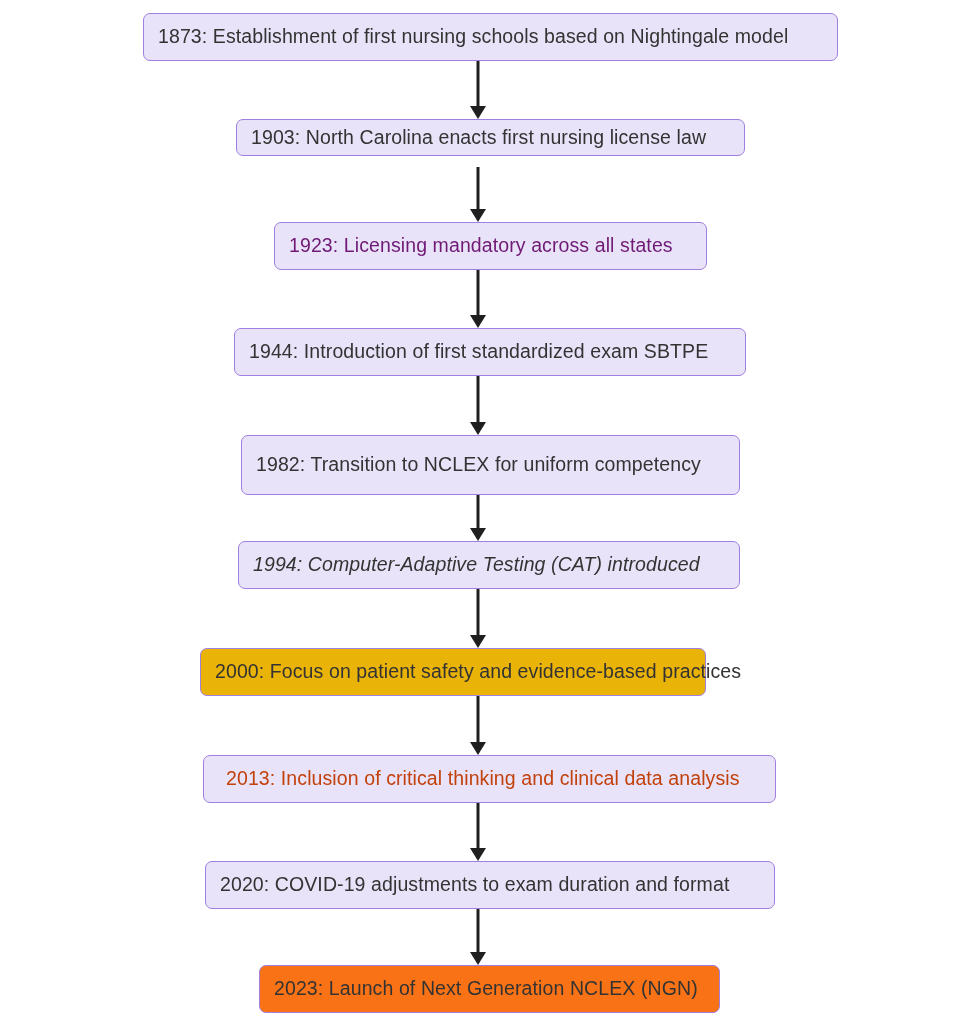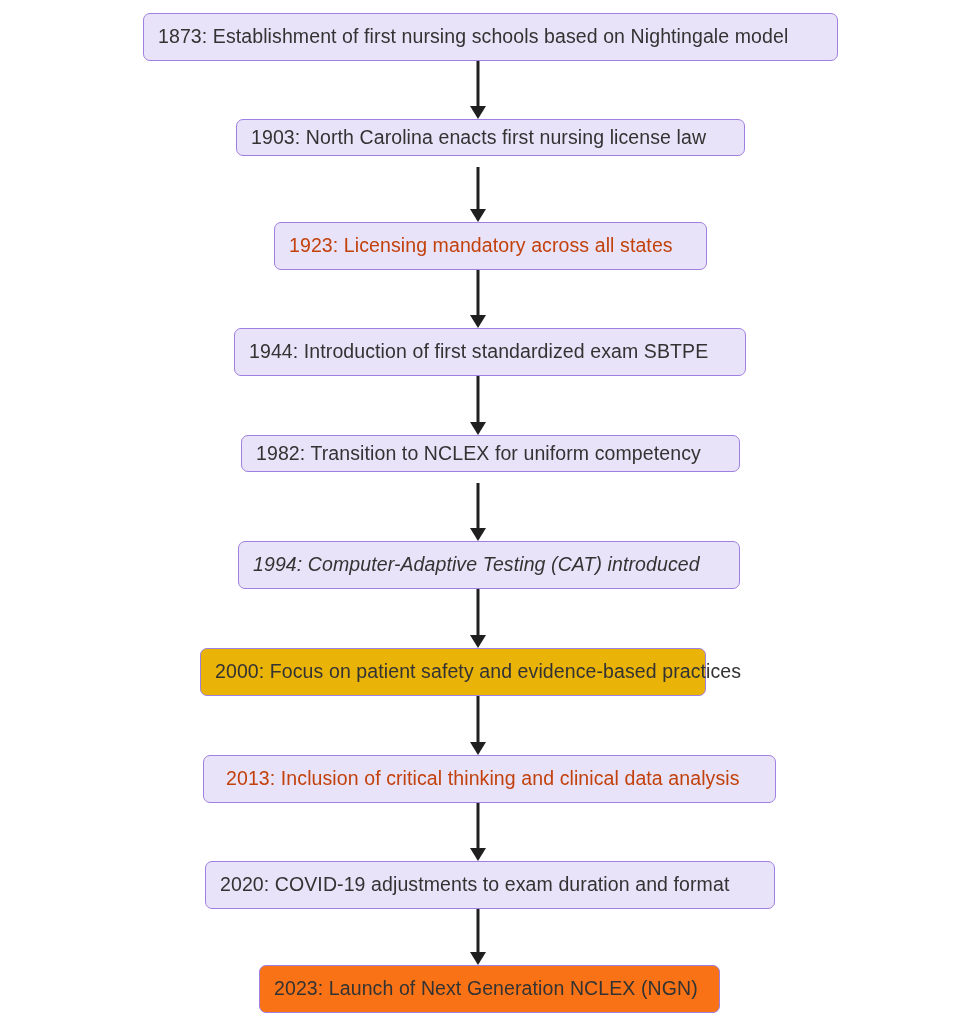--- a/index.html
+++ b/index.html
@@ -107,26 +107,26 @@
         <polygon points="4,43 20,43 12,56" fill="#1f1f1f"></polygon>
       </svg>
     </div>
     <div class="node" style="left: 143px; top: 13px; width: 695px; height: 48px; background: rgb(232, 227, 248); border-color: rgb(159, 127, 224);">
       <span class="node-label" style="color: rgb(51, 51, 51);">1873: Establishment of first nursing schools based on Nightingale model</span>
     </div>
     <div class="node" style="left: 236px; top: 119px; width: 509px; height: 37px; background: rgb(232, 227, 248); border-color: rgb(159, 127, 224);">
       <span class="node-label" style="color: rgb(51, 51, 51);">1903: North Carolina enacts first nursing license law</span>
     </div>
     <div class="node" style="left: 274px; top: 222px; width: 433px; height: 48px; background: rgb(232, 227, 248); border-color: rgb(159, 127, 224);">
-      <span class="node-label" style="color: #c2410c;">1923: Licensing mandatory across all states</span>
+      <span class="node-label" style="color: #701a75;">1923: Licensing mandatory across all states</span>
     </div>
     <div class="node" style="left: 234px; top: 328px; width: 512px; height: 48px; background: rgb(232, 227, 248); border-color: rgb(159, 127, 224);">
       <span class="node-label" style="color: rgb(51, 51, 51);">1944: Introduction of first standardized exam SBTPE</span>
     </div>
-    <div class="node" style="left: 241px; top: 435px; width: 499px; height: 37px; background: rgb(232, 227, 248); border-color: rgb(159, 127, 224);">
+    <div class="node" style="left: 241px; top: 435px; width: 499px; height: 60px; background: rgb(232, 227, 248); border-color: rgb(159, 127, 224);">
       <span class="node-label" style="color: rgb(51, 51, 51);">1982: Transition to NCLEX for uniform competency</span>
     </div>
     <div class="node" style="left: 238px; top: 541px; width: 502px; height: 48px; background: rgb(232, 227, 248); border-color: rgb(159, 127, 224); font-style: italic;">
       <span class="node-label" style="color: rgb(51, 51, 51);">1994: Computer-Adaptive Testing (CAT) introduced</span>
     </div>
     <div class="node" style="left: 200px; top: 648px; width: 506px; height: 48px; background: #eab308; border-color: rgb(159, 127, 224);">
       <span class="node-label" style="color: rgb(51, 51, 51);">2000: Focus on patient safety and evidence-based practices</span>
     </div>
     <div class="node" style="left: 203px; top: 755px; width: 573px; height: 48px; background: rgb(232, 227, 248); border-color: rgb(159, 127, 224);">
       <span class="node-label" style="color: #c2410c; margin-left: 8px;">2013: Inclusion of critical thinking and clinical data analysis</span>

